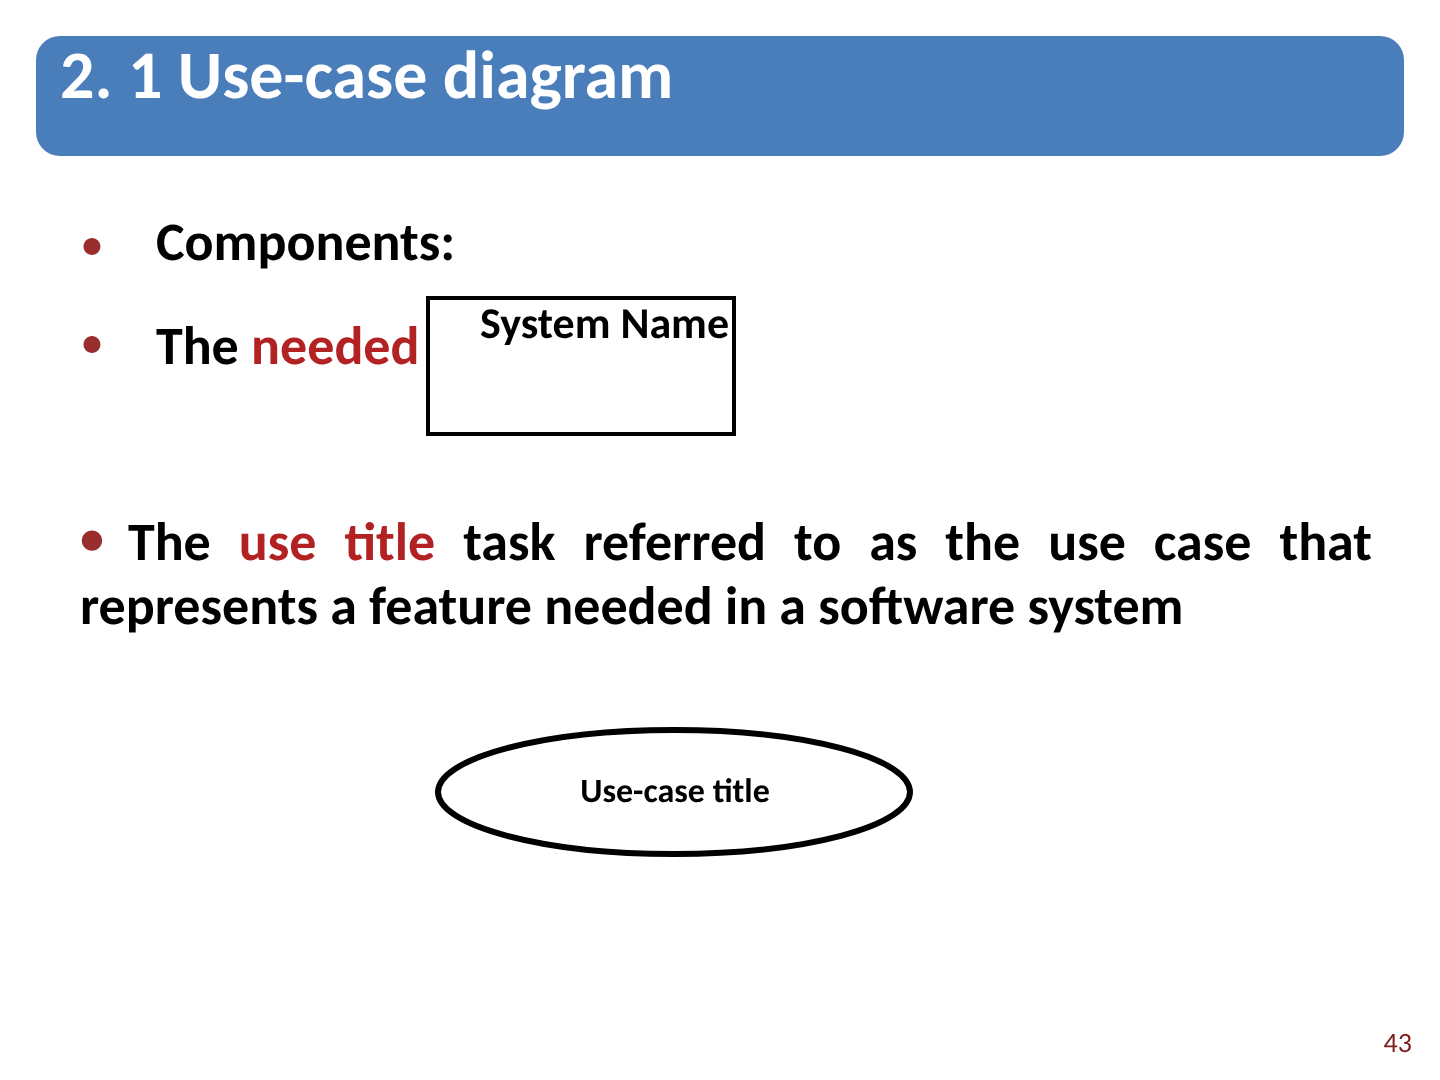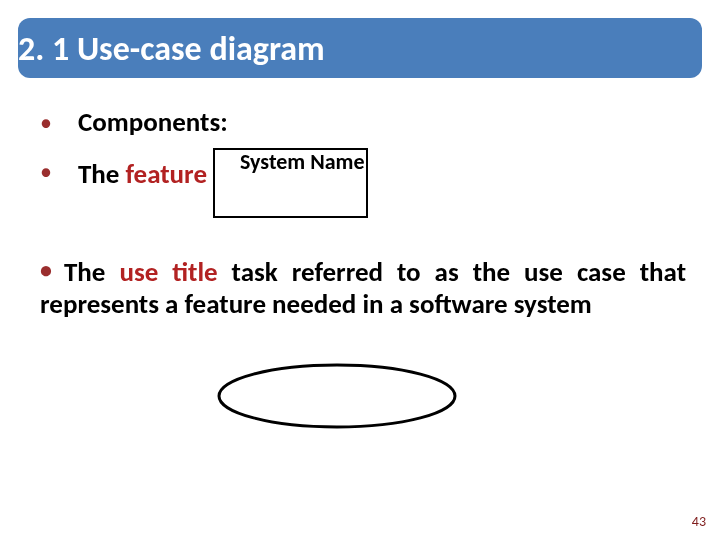--- a/index.html
+++ b/index.html
@@ -13,22 +13,21 @@
   }
   .title-bar {
     position: absolute;
     top: 18px;
     left: 18px;
     width: 684px;
     height: 60px;
     background: #4a7ebb;
     border-radius: 12px;
     display: flex;
-    align-items: center;
-    padding-left: 0;
+    padding-left: 12px;
   }
   .title-bar .text {
     color: #fff;
     font-size: 34px;
     font-weight: 700;
   }
   .body {
     position: absolute;
     top: 100px;
     left: 40px;
@@ -128,31 +127,32 @@
 <div class="body">
   <div class="bullet-row">
     <span class="bullet">•</span>
     <span class="bullet-text">Components:</span>
   </div>
 </div>
 
 <div class="row2">
   <span class="bullet">•</span>
   <span class="bullet-text">
-    <span>The </span><span class="red">feature</span>
+    <span>The </span><span class="red">needed</span>
   </span>
 </div>
 
 <div class="system-label-box"></div>
 <div class="system-label">System Name</div>
 
 <div class="para">
   <span class="bullet">•</span>
   <span>The </span><span class="red">use title</span><span> task referred to as the use case that represents a feature needed in a software system</span>
 </div>
 
 <div class="ellipse-wrap">
   <svg width="245" height="68" viewBox="0 0 245 68">
     <ellipse cx="122" cy="34" rx="118" ry="31" fill="#fff" stroke="#000" stroke-width="3"></ellipse>
   </svg>
+  <div class="ellipse-text">Use-case title</div>
 </div>
 
 <div class="pagenum">43</div>
 
 </body></html>

